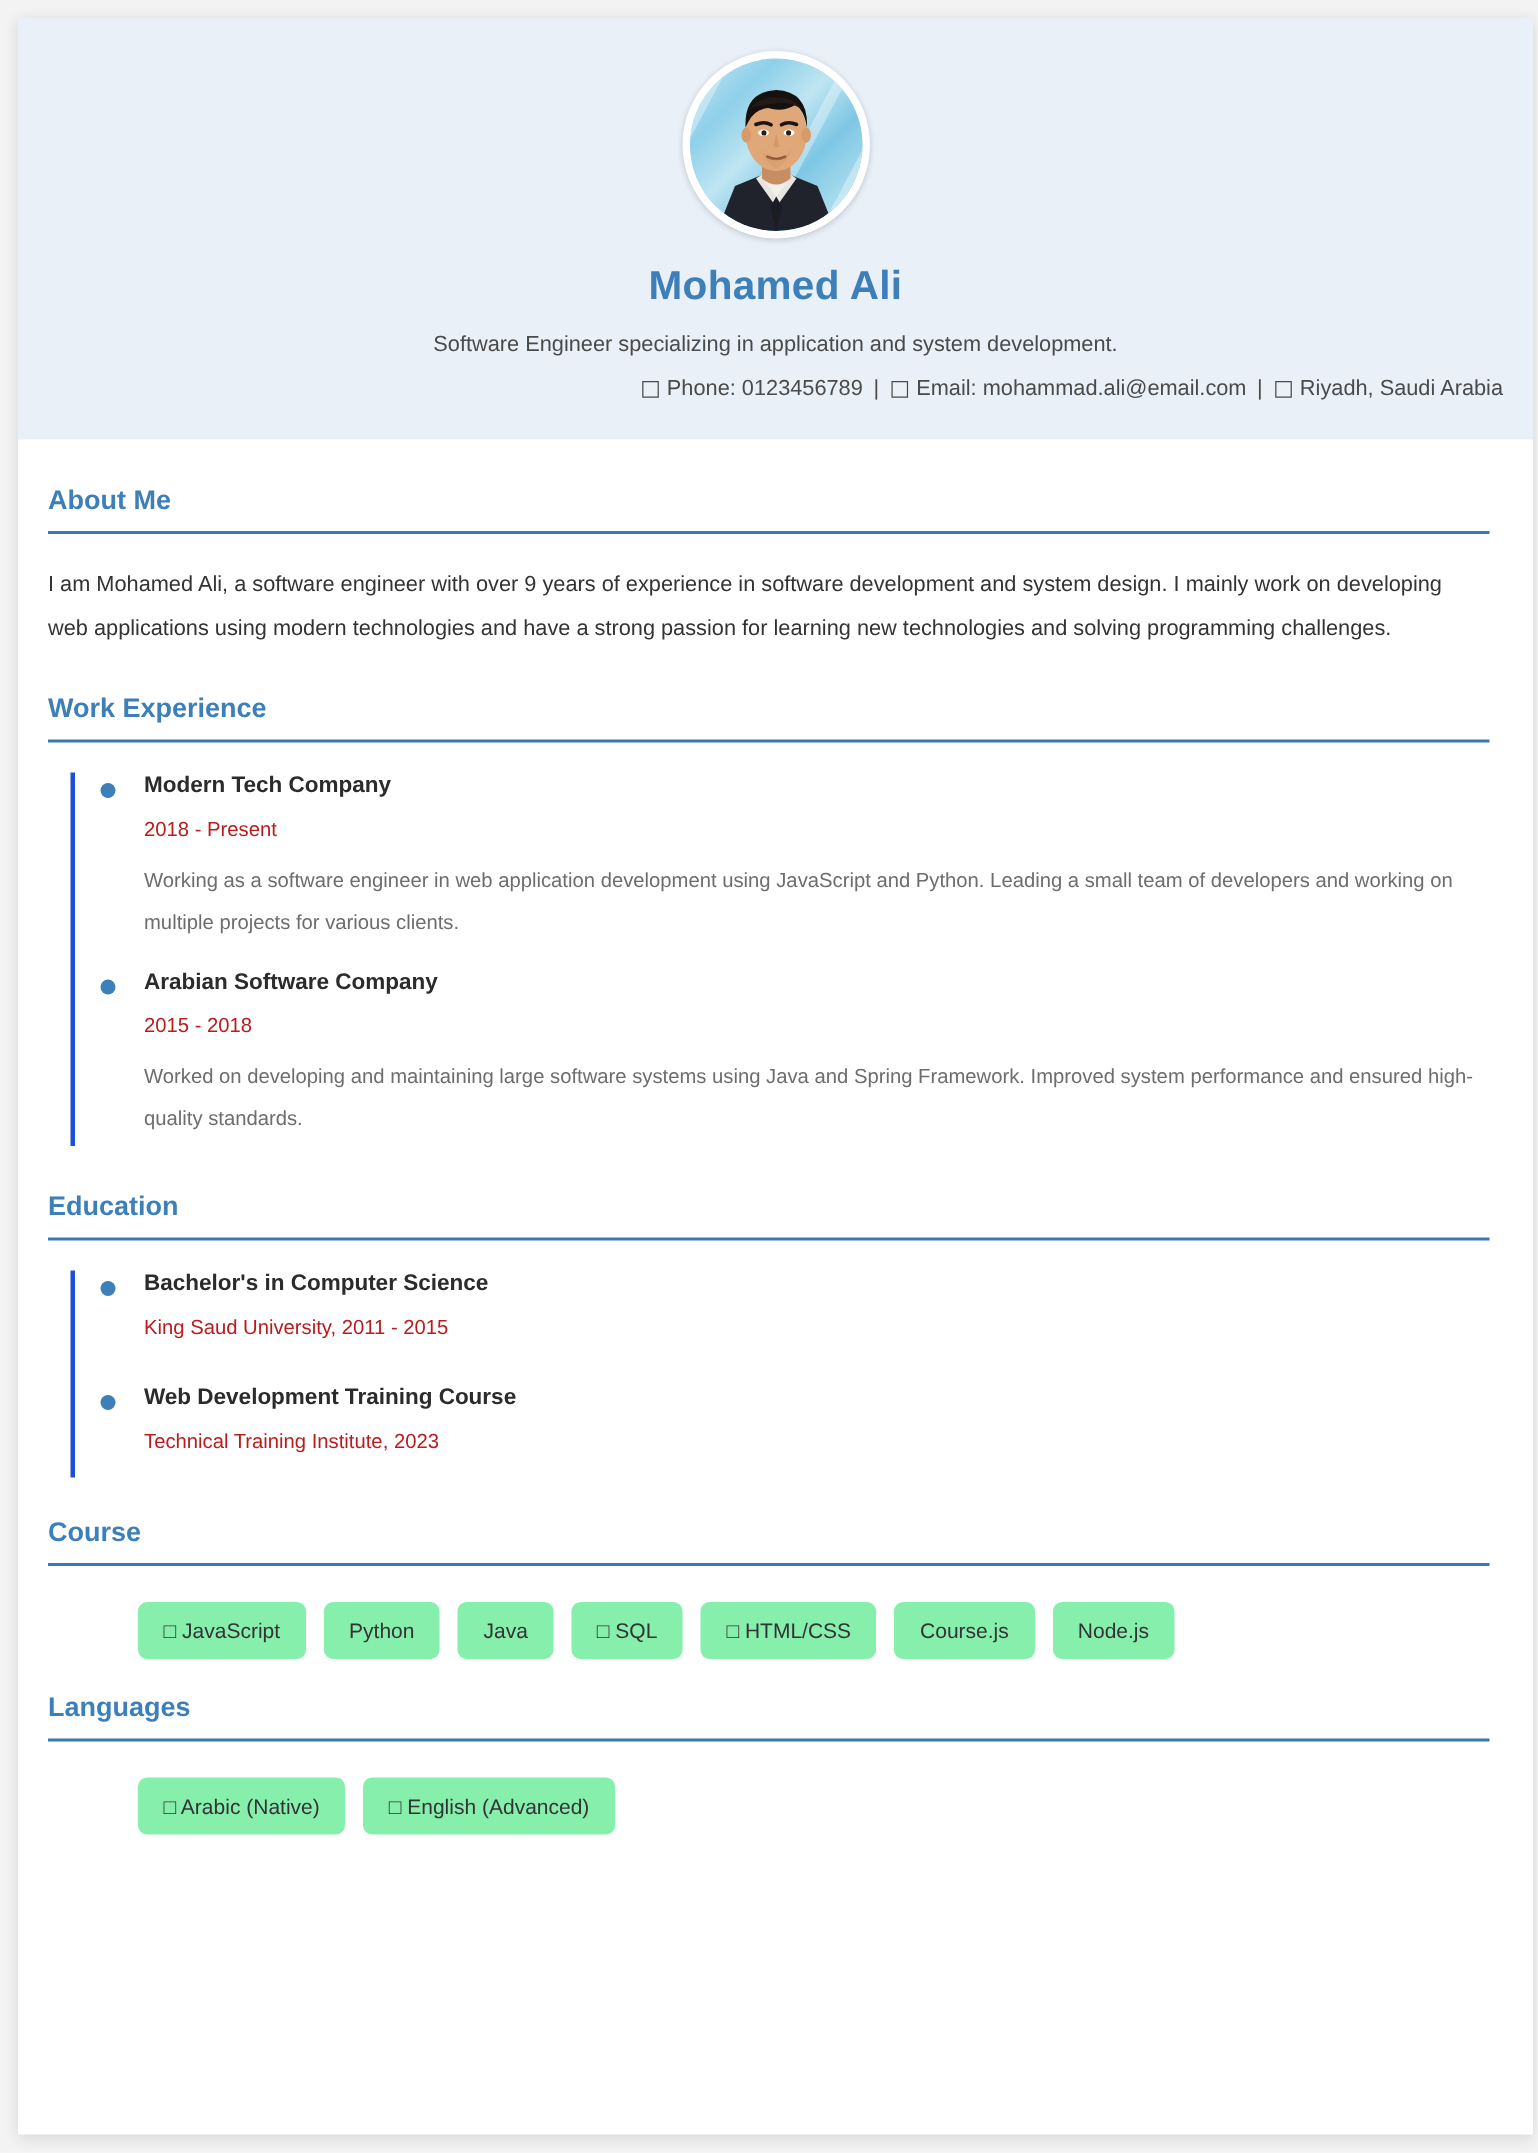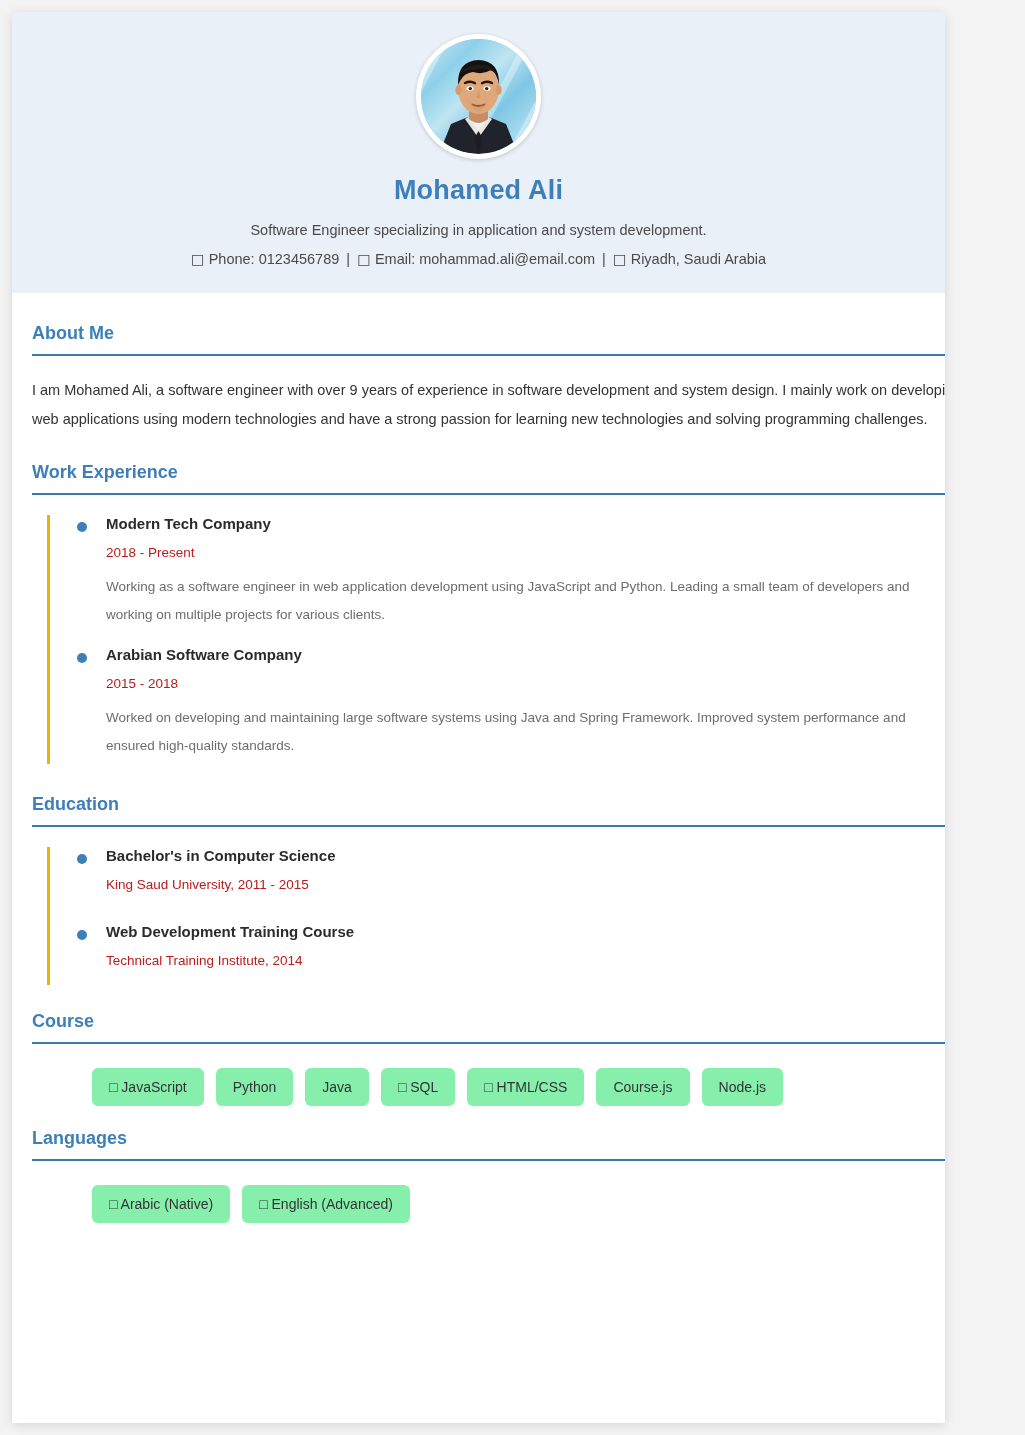--- a/index.html
+++ b/index.html
@@ -16,21 +16,21 @@
     width: 1025px;
     height: 1435px;
     background: #f3f3f3;
     overflow: hidden;
   }
 
   .resume-card {
     position: absolute;
     left: 12px;
     top: 12px;
-    width: 933px;
+    width: 1010px;
     height: 1411px;
     background: #ffffff;
     box-shadow: 0 2px 10px rgba(0,0,0,0.12);
     overflow: hidden;
   }
 
   
   .resume-header {
     background: #e9f0f8;
     padding: 22px 20px 26px 20px;
@@ -68,20 +68,21 @@
 
   .person-tagline {
     font-size: 14.5px;
     color: #4a4a4a;
     margin-bottom: 13px;
   }
 
   .contact-line {
     font-size: 14.5px;
     color: #4a4a4a;
+    text-align: right;
   }
   .contact-line .sep { margin: 0 3px; color: #4a4a4a; }
   .tofu { font-family: "DejaVu Sans", sans-serif; }
 
   
   .resume-body {
     padding: 30px 20px 0 20px;
   }
 
   .section { margin-bottom: 4px; }
@@ -98,23 +99,23 @@
 
   .about-text {
     font-size: 14.5px;
     color: #333333;
     line-height: 2.0;
     width: 958px;
   }
 
   
   .timeline {
-    border-left: 3px solid #eab308;
+    border-left: 3px solid #1d4ed8;
     margin-left: 15px;
-    padding-left: 14px;
+    padding-left: 4px;
     list-style: none;
   }
 
   .timeline-item {
     position: relative;
     padding-left: 42px;
     padding-bottom: 18px;
   }
   .timeline-item:last-child { padding-bottom: 4px; }
 
@@ -287,21 +288,21 @@
         <div class="section-title">Education</div>
         <ul class="timeline">
           <li class="timeline-item">
             <span class="timeline-dot"></span>
             <div class="item-title">Bachelor's in Computer Science</div>
             <div class="item-meta">King Saud University, 2011 - 2015</div>
           </li>
           <li class="timeline-item">
             <span class="timeline-dot"></span>
             <div class="item-title">Web Development Training Course</div>
-            <div class="item-meta">Technical Training Institute, 2014</div>
+            <div class="item-meta">Technical Training Institute, 2023</div>
           </li>
         </ul>
       </div>
 
       <div class="section sec-skills">
         <div class="section-title">Course</div>
         <div class="tag-row">
           <span class="tag">□ JavaScript</span>
           <span class="tag">Python</span>
           <span class="tag">Java</span>

